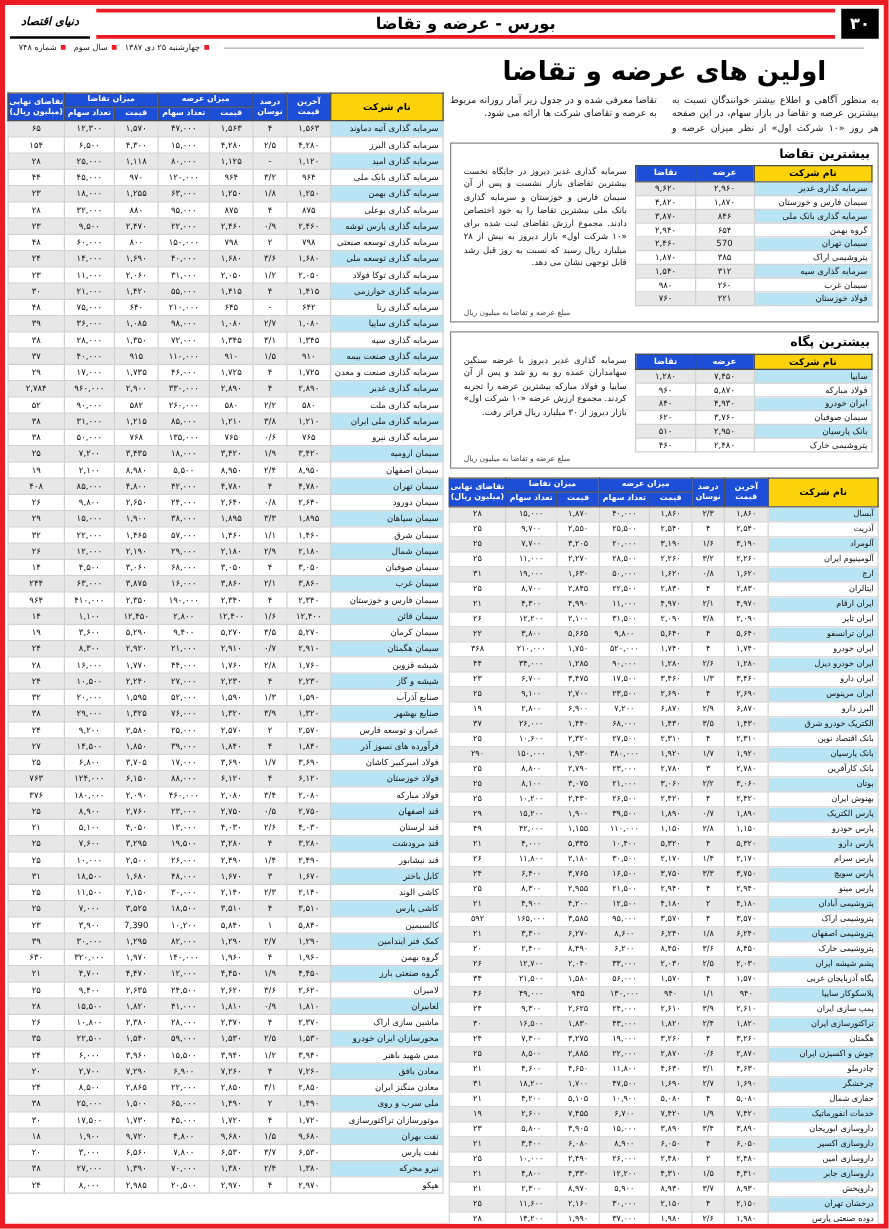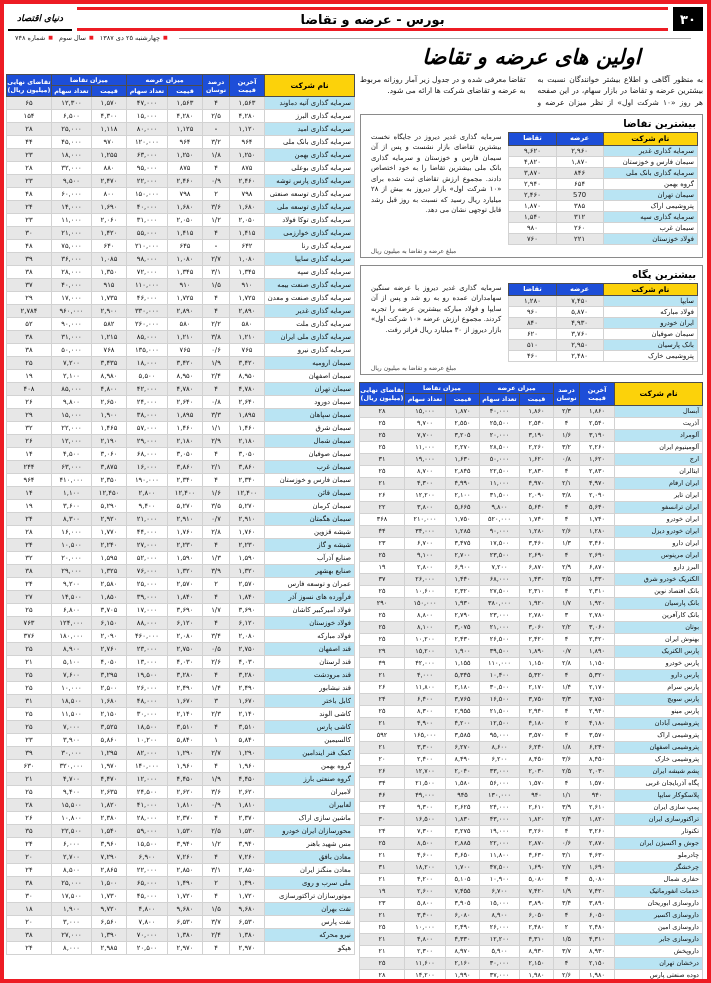--- a/index.html
+++ b/index.html
@@ -27,21 +27,21 @@
   
   .dateline { display: flex; align-items: center; margin: 3px 8px 2px 8px; }
   .dateline .rule { flex: 1; border-top: 1px solid #aaa; margin: 0 8px; }
   .dateline .d-item { font-size: 6.5px; color: #222; white-space: nowrap; margin: 0 3px; }
   .dateline .d-item::before { content: "■"; color: #ed1c24; font-size: 5px; margin-left: 3px; vertical-align: 1px; }
   
   .content { display: flex; gap: 5px; margin: 2px 4px 0 4px; align-items: flex-start; }
   .col-right { width: 343px; flex: none; }
   .col-left  { flex: 1; }
   
-  .main-title { font-size: 21px; font-weight: 800; text-align: center; margin: 1px 0 5px 0; font-style: italic; }
+  .main-title { font-size: 21px; font-weight: 800; text-align: center; margin: 1px 0 5px 0; }
   .intro {
     font-size: 7.5px; line-height: 1.5; text-align: justify;
     column-count: 2; column-gap: 12px; margin-bottom: 6px; color: #111;
   }
   
   .infobox { border: 1px solid #8a8a8a; padding: 3px 4px 3px 10px; margin-bottom: 7px; background: #fff; }
   .box-title { font-weight: bold; font-size: 10px; margin: 0 2px 3px 2px; }
   .box-body { display: flex; gap: 7px; align-items: flex-start; }
   .box-table-wrap { width: 58%; flex: none; }
   .box-paragraph { flex: 1; font-size: 6.8px; line-height: 1.55; text-align: justify; color: #111; }
@@ -584,21 +584,21 @@
               <td>تراکتورسازی ایران</td>
               <td>۱,۸۲۰</td>
               <td>۲/۴</td>
               <td>۱,۸۲۰</td>
               <td>۴۳,۰۰۰</td>
               <td>۱,۸۳۰</td>
               <td>۱۶,۵۰۰</td>
               <td>۳۰</td>
             </tr>
             <tr>
-              <td>تکنوتار</td>
+              <td>هگمتان</td>
               <td>۳,۲۶۰</td>
               <td>۴</td>
               <td>۳,۲۶۰</td>
               <td>۱۹,۰۰۰</td>
               <td>۳,۲۷۵</td>
               <td>۷,۳۰۰</td>
               <td>۲۴</td>
             </tr>
             <tr>
               <td>جوش و اکسیژن ایران</td>
@@ -1252,21 +1252,21 @@
               <td>۳,۵۲۵</td>
               <td>۷,۰۰۰</td>
               <td>۲۵</td>
             </tr>
             <tr>
               <td>کالسیمین</td>
               <td>۵,۸۴۰</td>
               <td>۱</td>
               <td>۵,۸۴۰</td>
               <td>۱۰,۲۰۰</td>
-              <td>۵,۸۶۰</td>
+              <td>7,390</td>
               <td>۳,۹۰۰</td>
               <td>۲۳</td>
             </tr>
             <tr>
               <td>کمک فنر ایندامین</td>
               <td>۱,۲۹۰</td>
               <td>۲/۷</td>
               <td>۱,۲۹۰</td>
               <td>۸۲,۰۰۰</td>
               <td>۱,۲۹۵</td>

